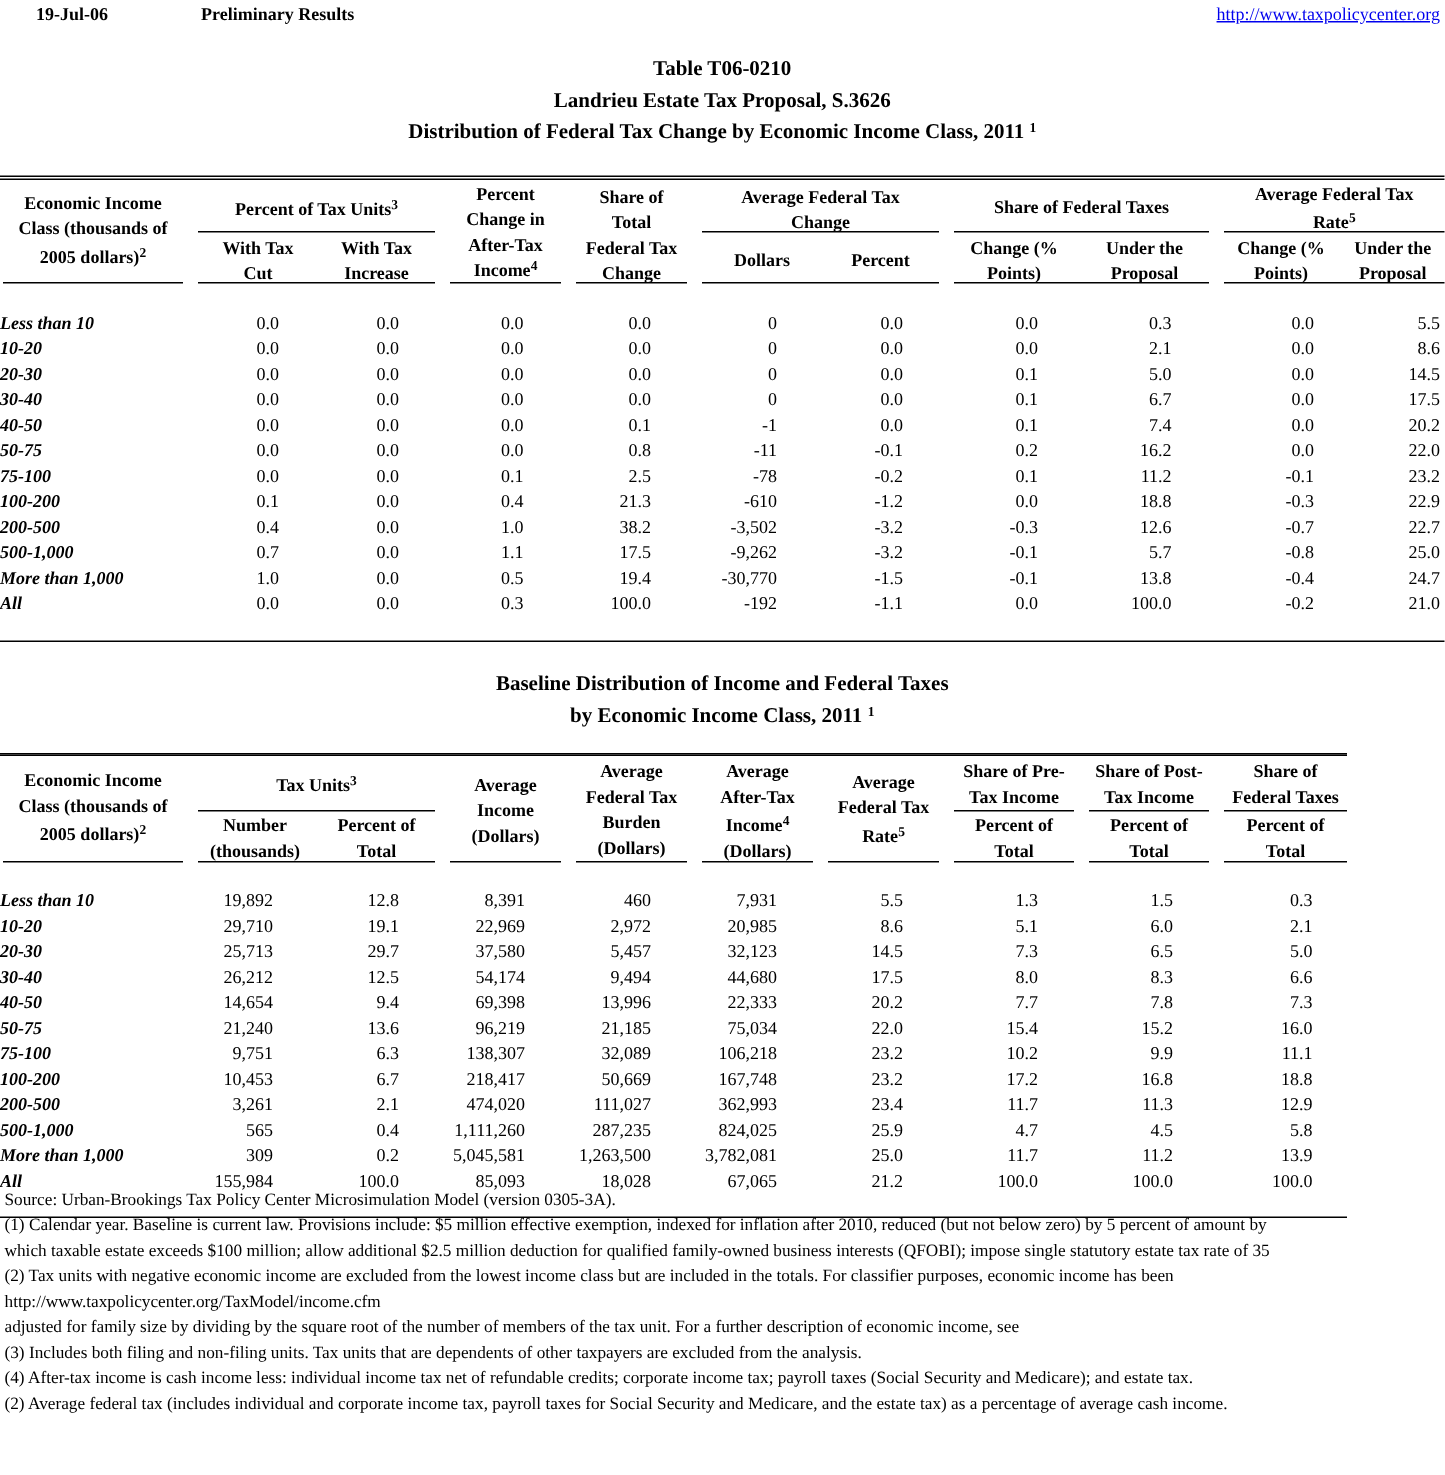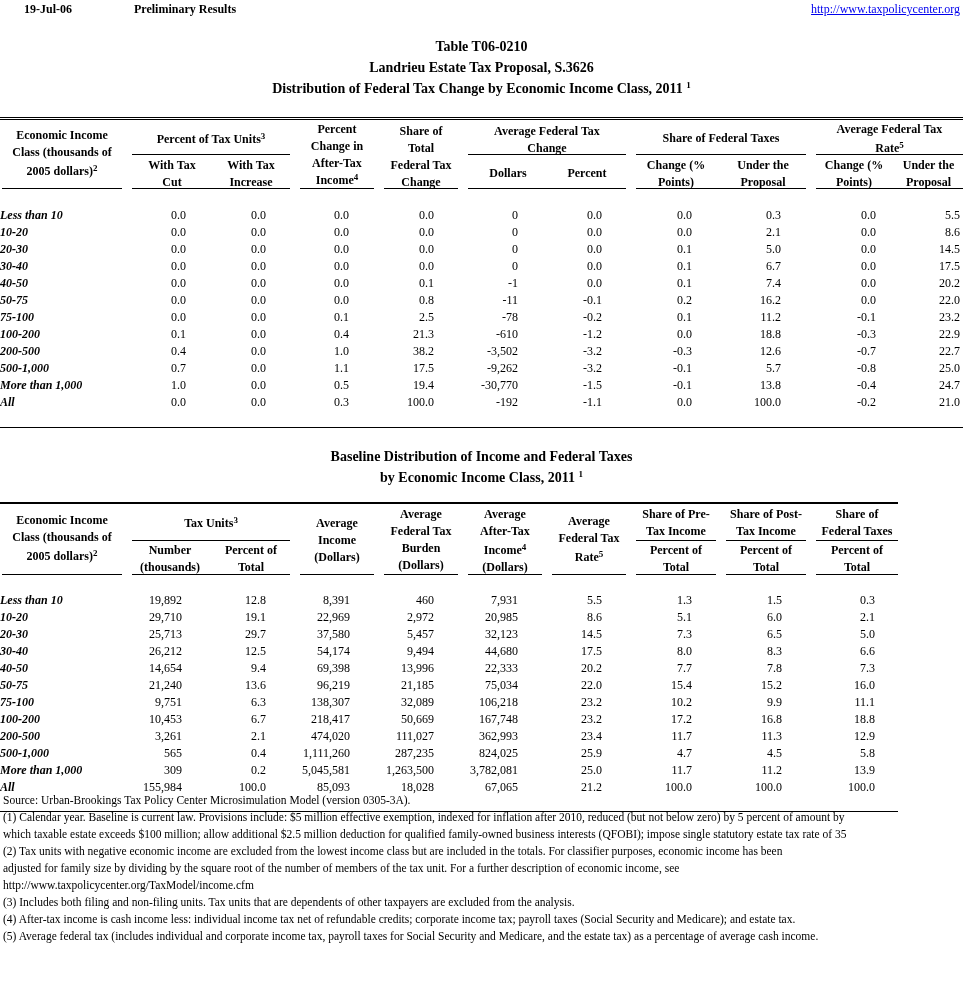--- a/index.html
+++ b/index.html
@@ -514,18 +514,18 @@
     </div>
   </div>
 
 <div class="single" style="top:811px; width:898px;"></div>
 
 <div class="notes" id="notes">
     <div>Source: Urban-Brookings Tax Policy Center Microsimulation Model (version 0305-3A).</div>
     <div>(1) Calendar year. Baseline is current law. Provisions include: $5 million effective exemption, indexed for inflation after 2010, reduced (but not below zero) by 5 percent of amount by</div>
     <div>which taxable estate exceeds $100 million; allow additional $2.5 million deduction for qualified family-owned business interests (QFOBI); impose single statutory estate tax rate of 35</div>
     <div>(2) Tax units with negative economic income are excluded from the lowest income class but are included in the totals. For classifier purposes, economic income has been</div>
+    <div>http://www.taxpolicycenter.org/TaxModel/income.cfm</div>
     <div>adjusted for family size by dividing by the square root of the number of members of the tax unit. For a further description of economic income, see</div>
-    <div>http://www.taxpolicycenter.org/TaxModel/income.cfm</div>
     <div>(3) Includes both filing and non-filing units.  Tax units that are dependents of other taxpayers are excluded from the analysis.</div>
     <div>(4) After-tax income is cash income less: individual income tax net of refundable credits; corporate income tax; payroll taxes (Social Security and Medicare); and estate tax.</div>
-    <div>(5) Average federal tax (includes individual and corporate income tax, payroll taxes for Social Security and Medicare, and the estate tax) as a percentage of average cash income.</div>
+    <div>(2) Average federal tax (includes individual and corporate income tax, payroll taxes for Social Security and Medicare, and the estate tax) as a percentage of average cash income.</div>
   </div>
 
 </body></html>

